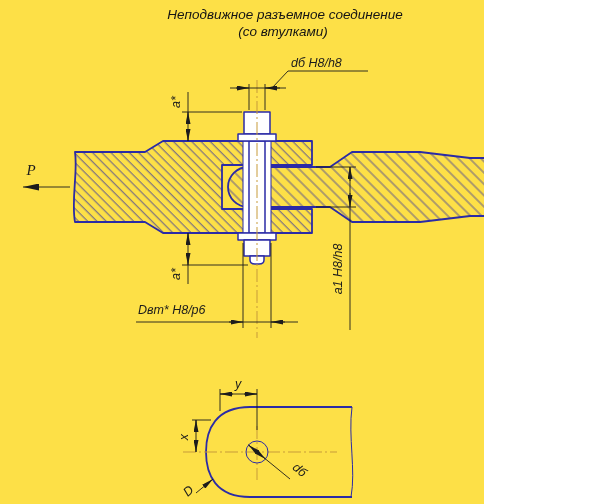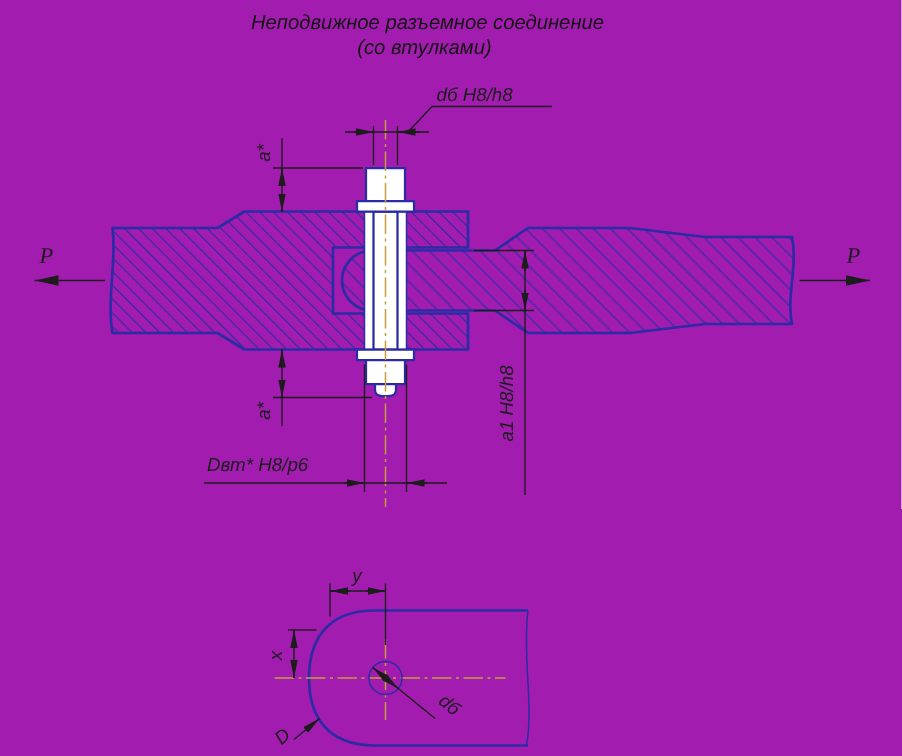--- a/index.html
+++ b/index.html
@@ -1,16 +1,16 @@
 <!DOCTYPE html>
 <html style="--line: #2b2ba6; --centerline: #c79b3b; --dim: #1c1c1c; --background: #ffffff;"><head>
 <meta charset="utf-8">
 <style>
   html,body{margin:0;padding:0;background:#fff;}
-  .sheet{width:601px;height:504px;background:#a21caf;position:relative;overflow:hidden;}
+  .sheet{width:484px;height:504px;background:#fde047;position:relative;overflow:hidden;}
   svg{display:block;}
   
   .part{stroke:var(--line,#2b2ba6);stroke-width:1.8;stroke-linejoin:round;}
   .o2{stroke:var(--line,#2b2ba6);stroke-width:1.8;fill:none;stroke-linejoin:round;}
   .o1{stroke:var(--line,#2b2ba6);stroke-width:1;fill:none;}
   .w{fill:#ffffff;stroke:var(--line,#2b2ba6);stroke-width:1.5;stroke-linejoin:round;}
   .hl{stroke:var(--line,#2b2ba6);stroke-width:0.75;}
   
   .dim{stroke:var(--dim,#1c1c1c);stroke-width:0.9;fill:none;}
   .mk{fill:var(--dim,#1c1c1c);stroke:none;}

